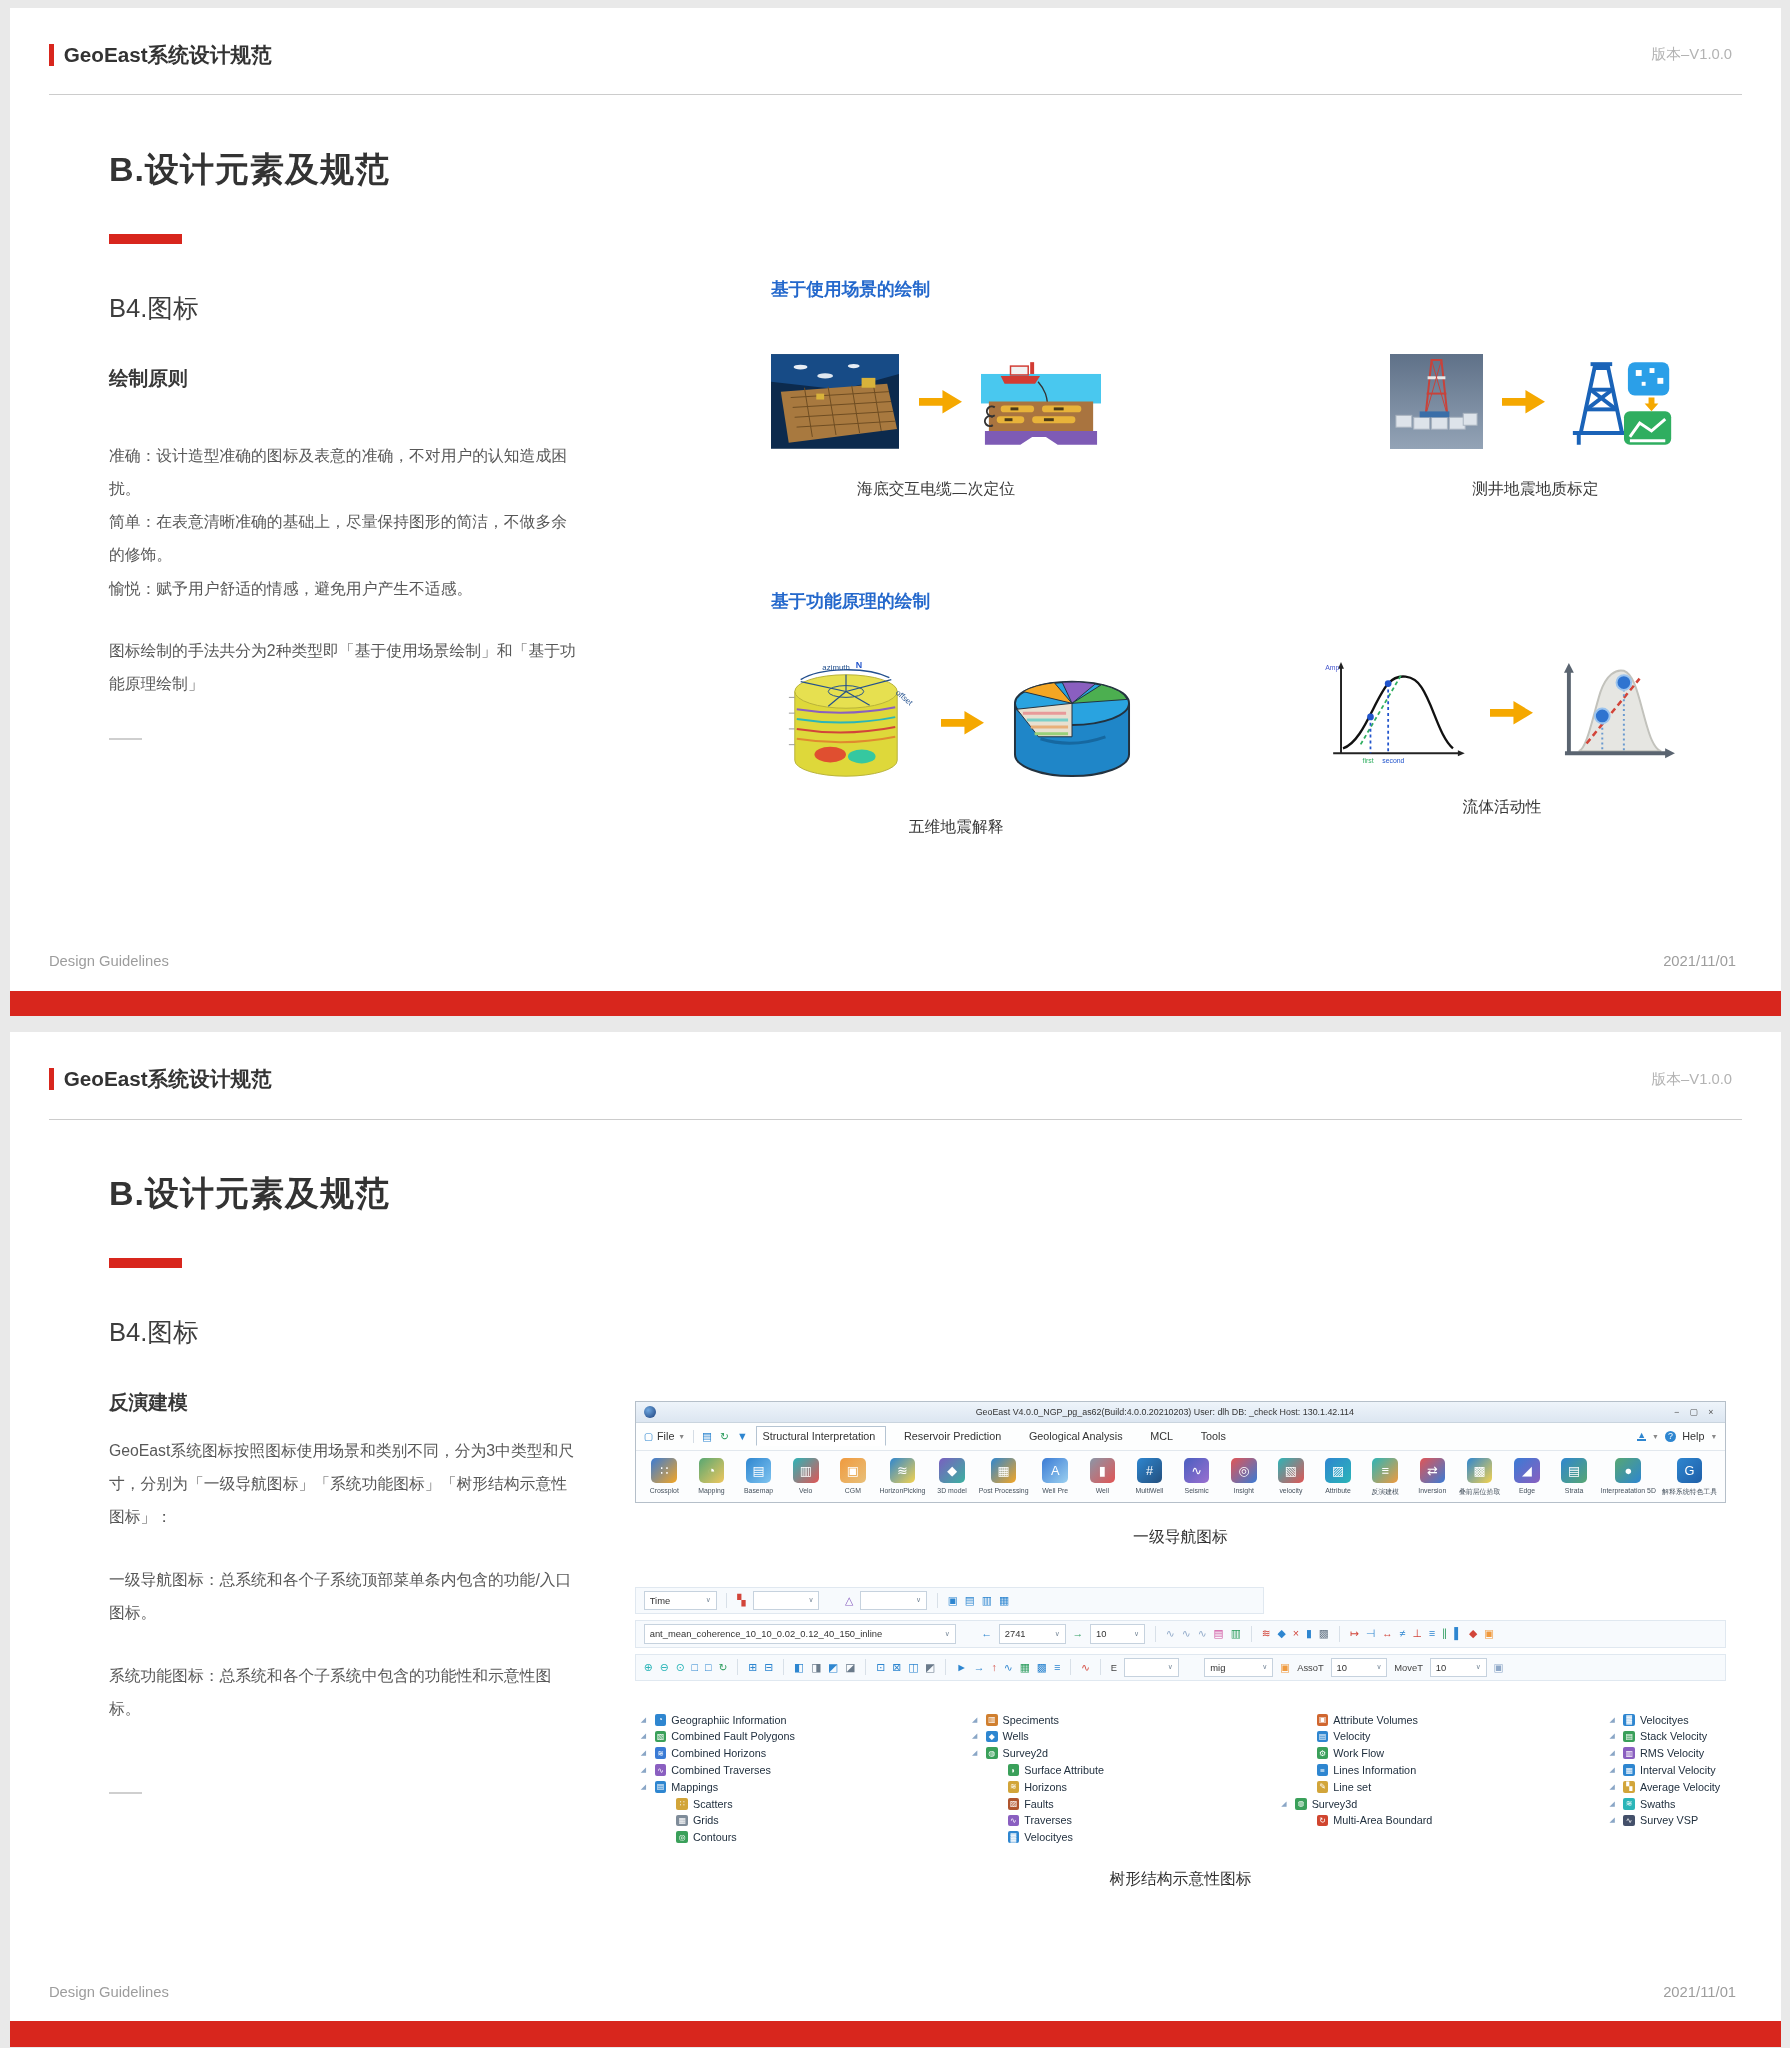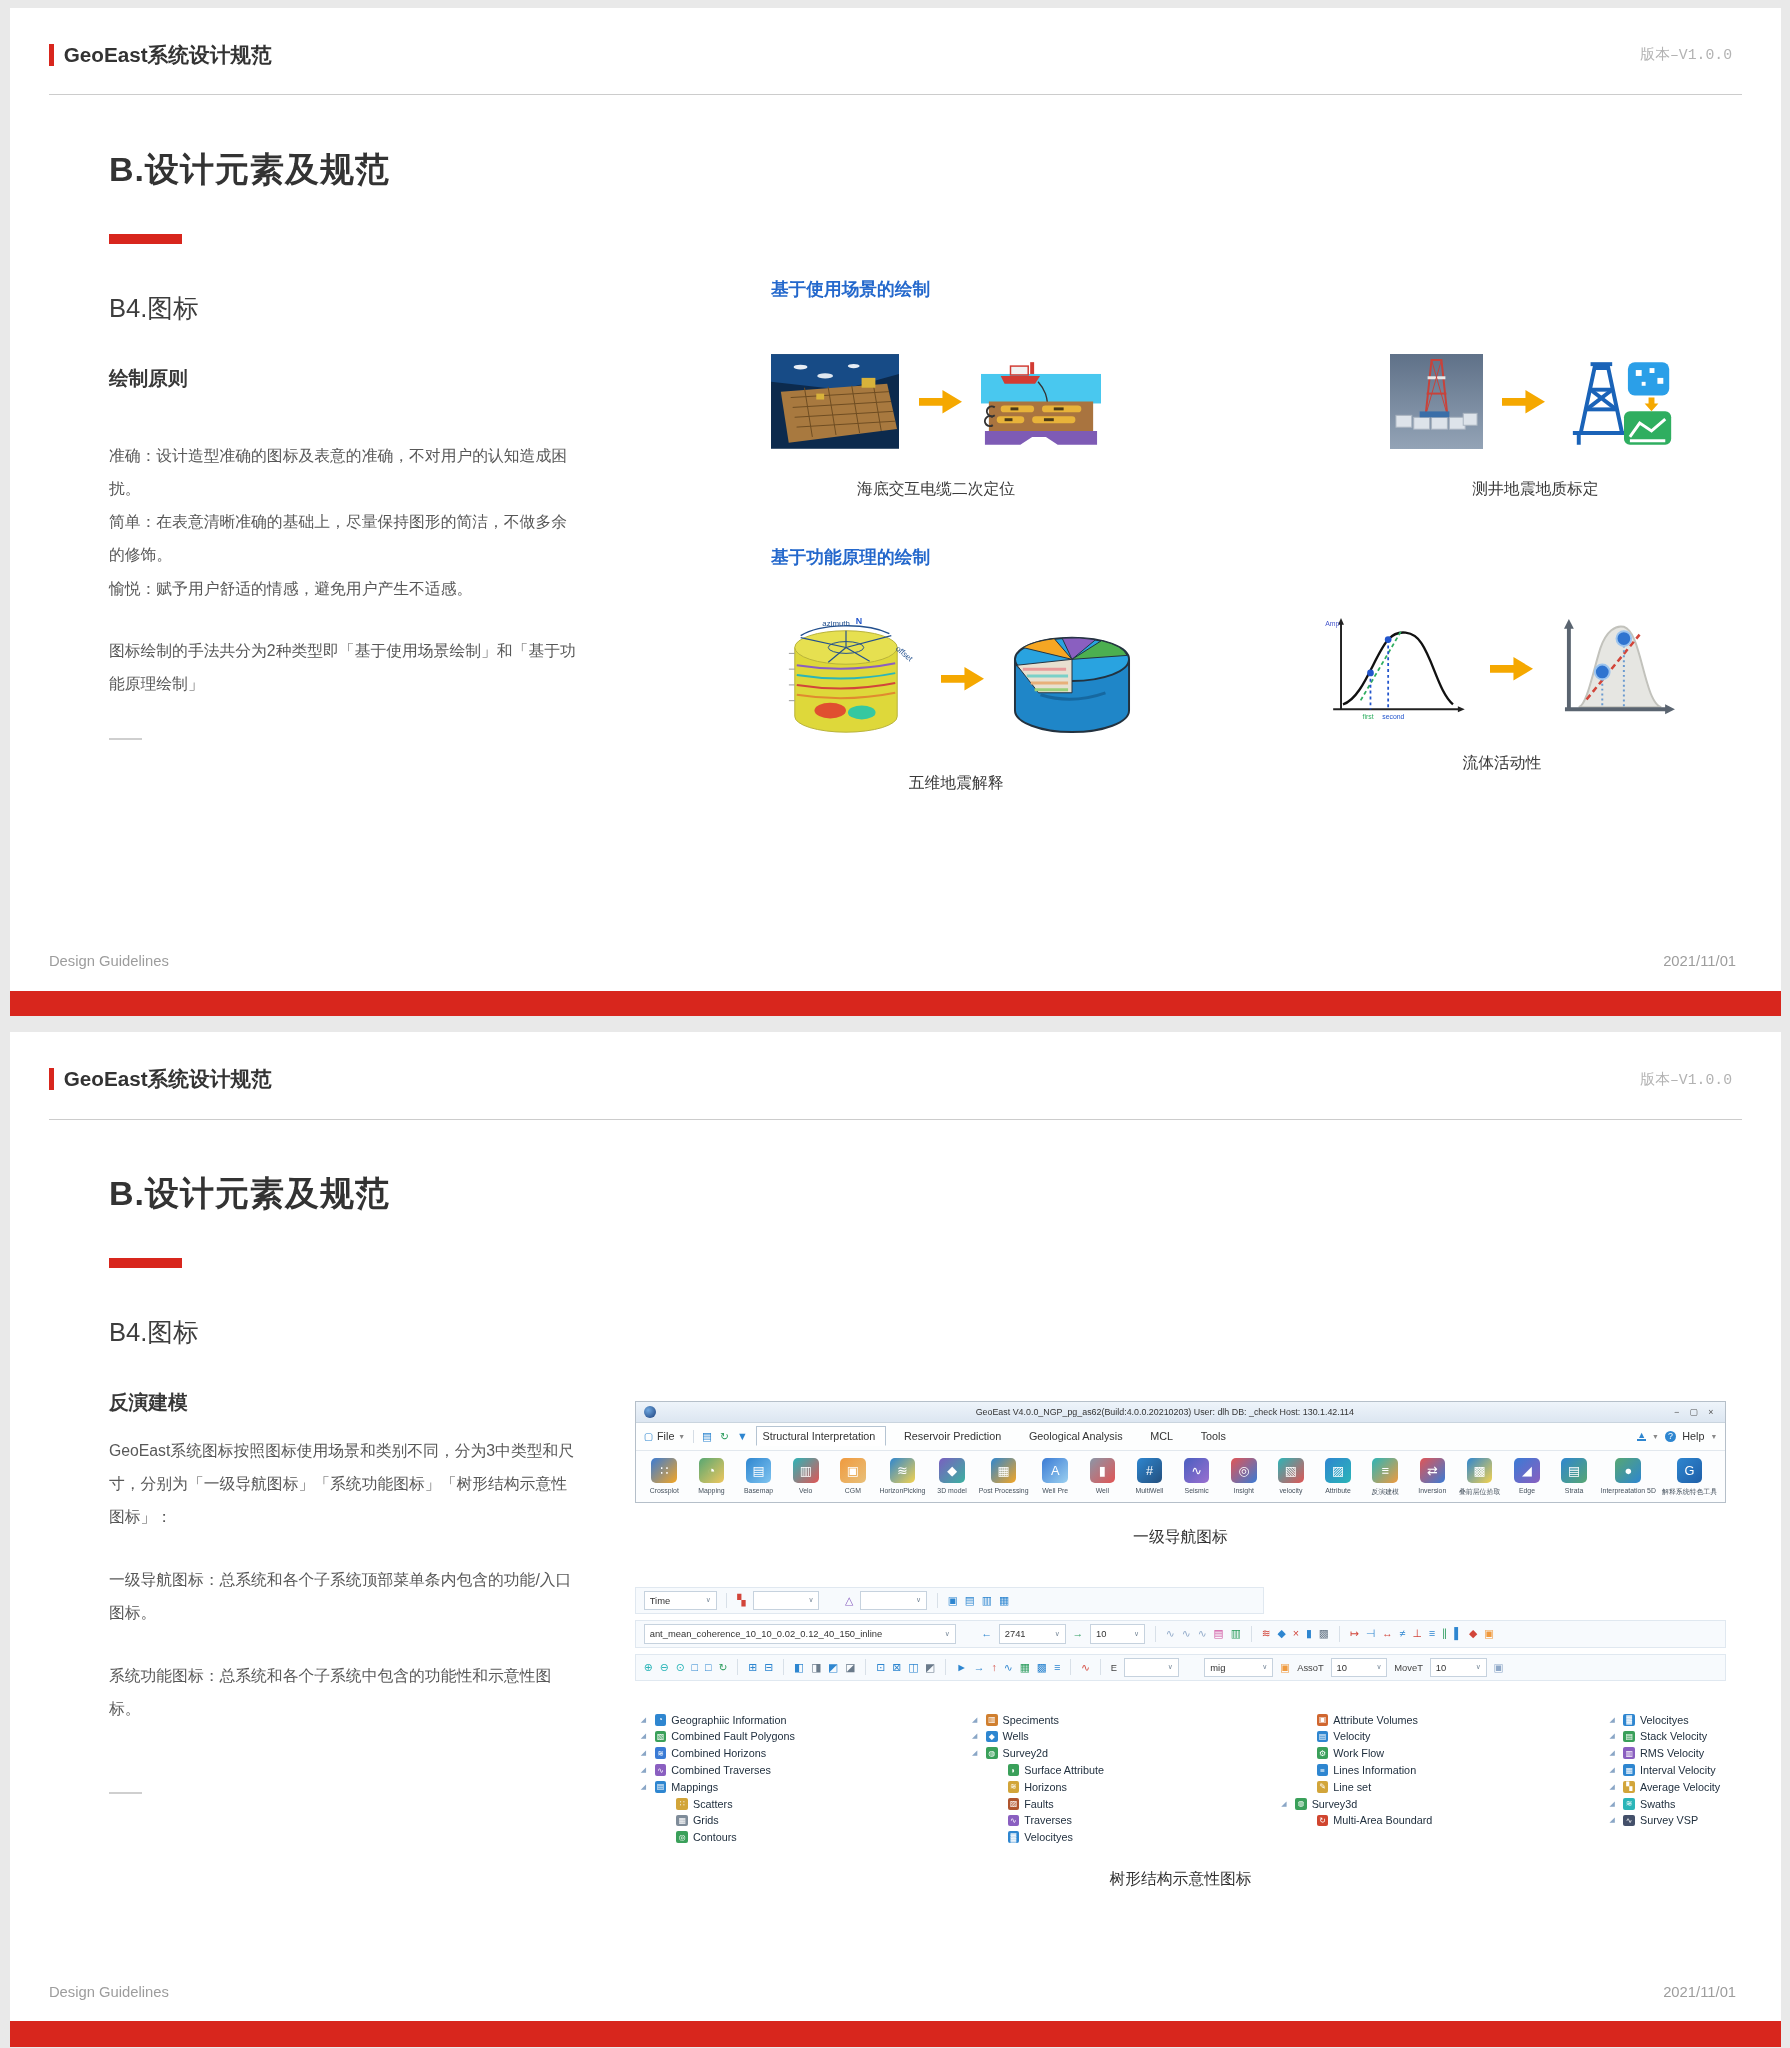--- a/index.html
+++ b/index.html
@@ -12,40 +12,40 @@
   .page{background:#fff;margin:0 9.9px;position:relative;overflow:hidden;}
   .page-1{margin-top:7.9px;height:983px;}
   .page-2{height:989px;}
   .red-stripe{height:25.6px;background:#d8261d;margin:0 9.9px;}
   .page-gap{height:15.8px;}
 
   
   .doc-header{display:flex;justify-content:space-between;align-items:center;padding:33px 49px 0 39px;}
   .doc-title{display:flex;align-items:center;gap:9.9px;font-size:20.7px;font-weight:bold;color:#333;}
   .red-tick{width:4.9px;height:21.7px;background:#d8261d;}
-  .doc-version{font-size:14.8px;color:#b3b3b3;font-family:Liberation Mono, monospace;}
+  .doc-version{font-size:14.8px;color:#b3b3b3;}
   .header-rule{border:none;border-top:1px solid #ccc;margin:25.6px 39px 0 39px;}
   .content{display:flex;padding:25.6px 55px 0 99px;gap:55px;}
   .left-col{width:471px;flex:0 0 auto;}
   .section-title{font-size:34px;color:#333;margin:25.6px 0 0;font-weight:bold;letter-spacing:1px;}
   .red-bar{width:73px;height:9.9px;background:#d8261d;margin-top:41px;}
   .subsection{font-size:25.6px;color:#3d3d3d;margin:47px 0 0;font-weight:400;}
   .sub-heading{font-size:19.7px;color:#383838;margin:39px 0 0;font-weight:bold;}
   .paras{margin-top:17.7px;}
   .para{font-size:15.8px;line-height:2.1;color:#585858;margin:0;}
   .para-gap{height:29.6px;}
   .mini-divider{width:33px;border-top:2px solid #cfcfcf;margin-top:37px;}
   .page-footer{position:absolute;left:39px;right:45px;bottom:21.7px;display:flex;justify-content:space-between;font-size:14.8px;color:#9d9d9d;}
 
   
   .right-col{flex:1;}
   .right-col.p1{padding-left:136px;}
   .blue-heading{color:#2468cc;font-size:17.7px;font-weight:bold;margin:0;}
   .group-scene{margin-top:156px;}
-  .group-principle{margin-top:45px;}
+  .group-principle{margin-top:89px;}
   .fig-row{display:flex;justify-content:space-between;margin-top:53px;padding-right:45px;}
   .fig-pair{margin:0;display:flex;flex-direction:column;}
   .pair-imgs{display:flex;align-items:center;gap:19.7px;}
   .fig-caption{text-align:center;font-size:15.8px;color:#3a3a3a;margin-top:29.6px;}
   .fig-row.second{margin-top:45px;}
   svg{display:block;}
 
   
   .right-col.p2{padding-right:0;}
   .app-wrap{margin-top:256px;}

